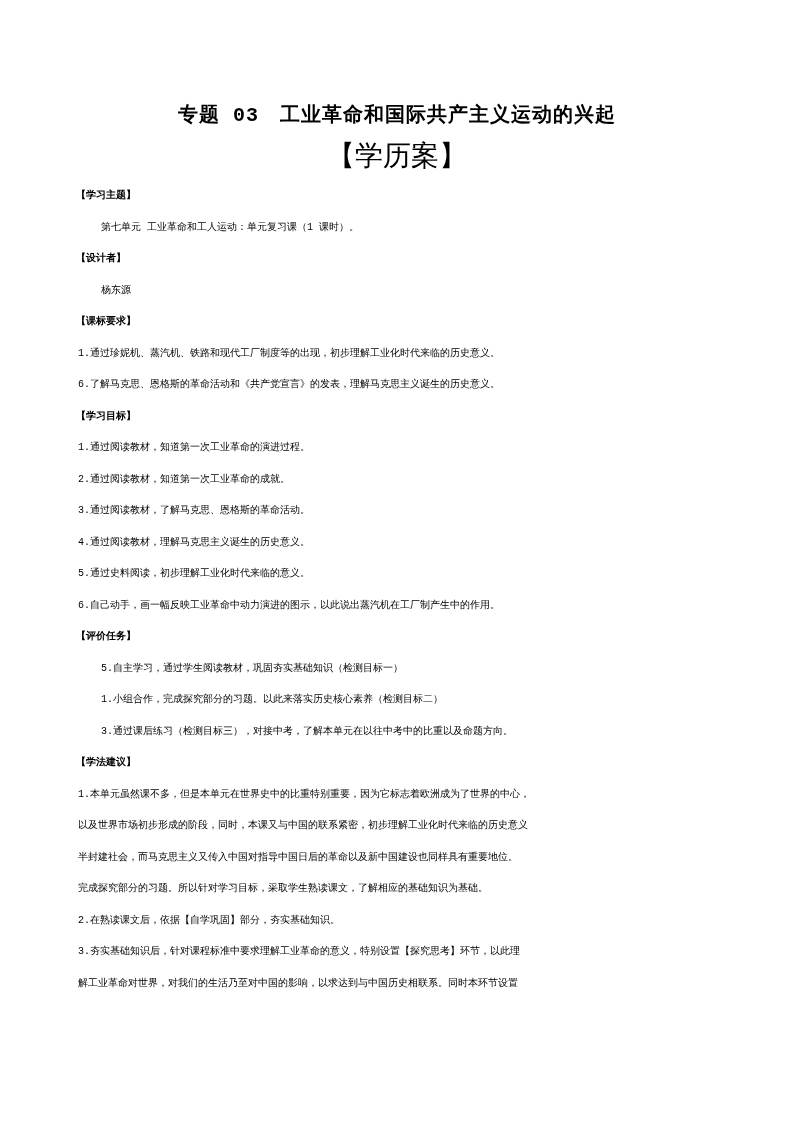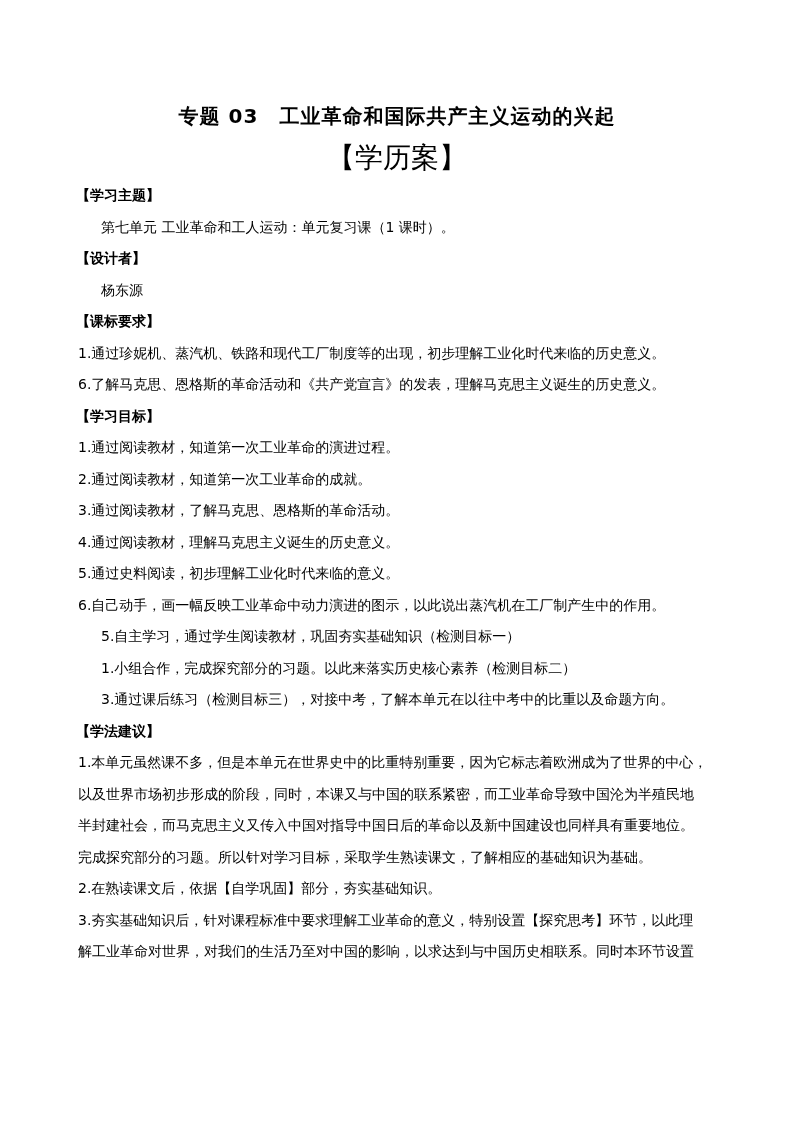--- a/index.html
+++ b/index.html
@@ -1,24 +1,24 @@
 <!DOCTYPE html>
 <html><head>
 <meta charset="utf-8">
 <style>
   html, body { margin: 0; padding: 0; background: #ffffff; }
   body { width: 794px; height: 1123px; position: relative; overflow: hidden;
          font-family: "DejaVu Sans", "Liberation Sans", sans-serif; color: #000; }
-  .page { position: absolute; left: 0; top: 0; width: 794px; height: 1123px; }
+  .page { position: absolute; left: 0; top: 0; width: 794px; height: 1123px; font-family: Liberation Mono, monospace; }
   .title { position: absolute; top: 104px; left: 0; width: 794px; text-align: center;
            font-size: 20px; font-weight: bold; letter-spacing: 1px; line-height: 24px; }
   .subtitle { position: absolute; top: 146px; left: 0; width: 794px; text-align: center;
               font-size: 28px; line-height: 24px; }
   .content { position: absolute; top: 180px; left: 78px; width: 660px; }
-  .line { font-size: 14px; line-height: 31.5px; height: 31.5px; white-space: nowrap; }
+  .line { font-size: 10px; line-height: 31.5px; height: 31.5px; white-space: nowrap; }
   .head { font-weight: bold; margin-left: -2px; }
   .indent { padding-left: 23px; }
 </style>
 </head>
 <body>
 
 <div class="page">
   <div class="title">专题 03　工业革命和国际共产主义运动的兴起</div>
   <div class="subtitle">【学历案】</div>
 
@@ -35,26 +35,27 @@
     <div class="line">6.了解马克思、恩格斯的革命活动和《共产党宣言》的发表，理解马克思主义诞生的历史意义。</div>
 
     <div class="line head">【学习目标】</div>
     <div class="line">1.通过阅读教材，知道第一次工业革命的演进过程。</div>
     <div class="line">2.通过阅读教材，知道第一次工业革命的成就。</div>
     <div class="line">3.通过阅读教材，了解马克思、恩格斯的革命活动。</div>
     <div class="line">4.通过阅读教材，理解马克思主义诞生的历史意义。</div>
     <div class="line">5.通过史料阅读，初步理解工业化时代来临的意义。</div>
     <div class="line">6.自己动手，画一幅反映工业革命中动力演进的图示，以此说出蒸汽机在工厂制产生中的作用。</div>
 
+    <div class="line head">【评价任务】</div>
     <div class="line indent">5.自主学习，通过学生阅读教材，巩固夯实基础知识（检测目标一）</div>
     <div class="line indent">1.小组合作，完成探究部分的习题。以此来落实历史核心素养（检测目标二）</div>
     <div class="line indent">3.通过课后练习（检测目标三），对接中考，了解本单元在以往中考中的比重以及命题方向。</div>
 
     <div class="line head">【学法建议】</div>
     <div class="line">1.本单元虽然课不多，但是本单元在世界史中的比重特别重要，因为它标志着欧洲成为了世界的中心，</div>
-    <div class="line">以及世界市场初步形成的阶段，同时，本课又与中国的联系紧密，而工业革命导致中国沦为半殖民地</div>
+    <div class="line">以及世界市场初步形成的阶段，同时，本课又与中国的联系紧密，初步理解工业化时代来临的历史意义</div>
     <div class="line">半封建社会，而马克思主义又传入中国对指导中国日后的革命以及新中国建设也同样具有重要地位。</div>
     <div class="line">完成探究部分的习题。所以针对学习目标，采取学生熟读课文，了解相应的基础知识为基础。</div>
     <div class="line">2.在熟读课文后，依据【自学巩固】部分，夯实基础知识。</div>
     <div class="line">3.夯实基础知识后，针对课程标准中要求理解工业革命的意义，特别设置【探究思考】环节，以此理</div>
     <div class="line">解工业革命对世界，对我们的生活乃至对中国的影响，以求达到与中国历史相联系。同时本环节设置</div>
   </div>
 </div>
 
 </body></html>

